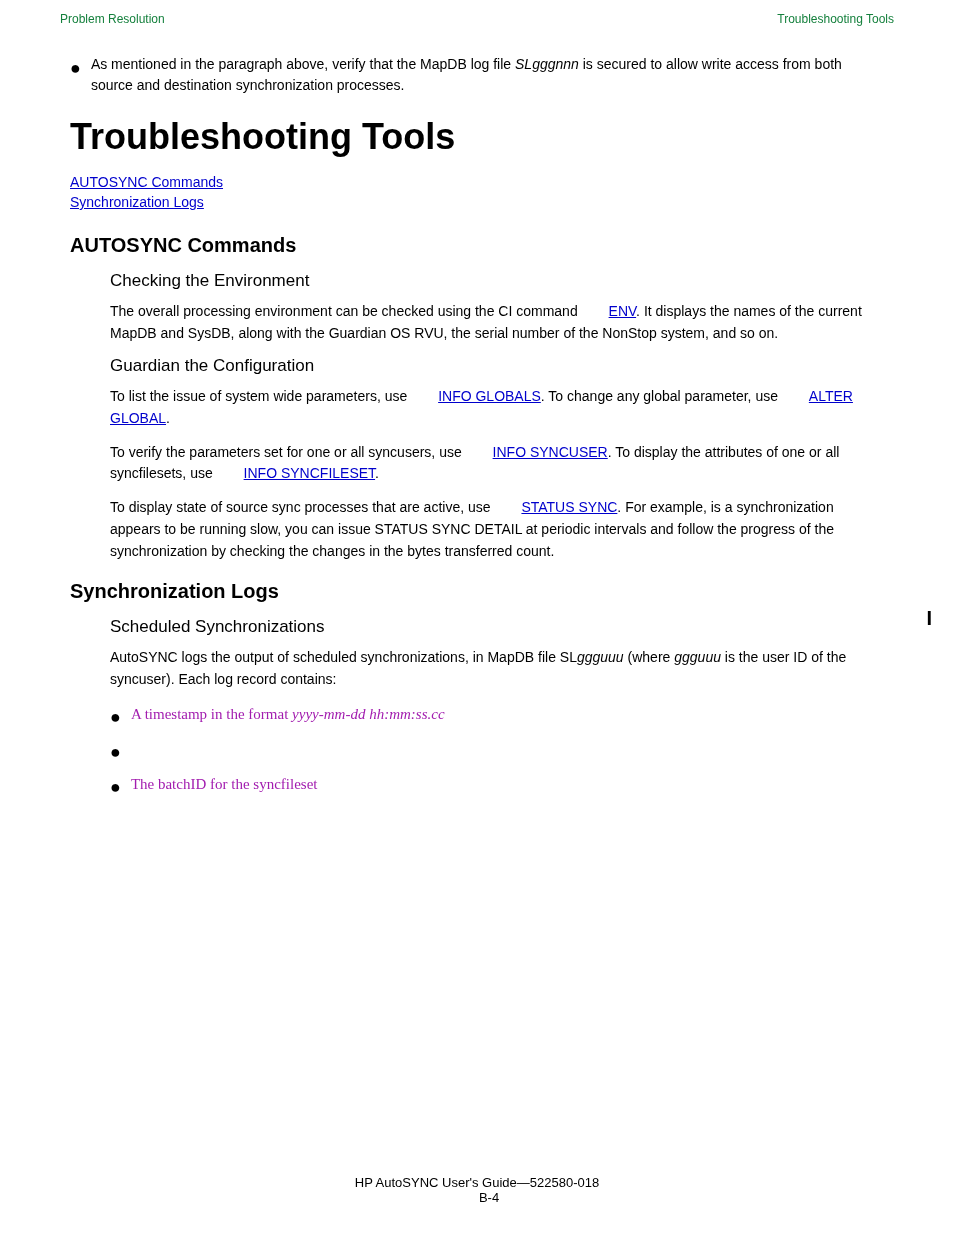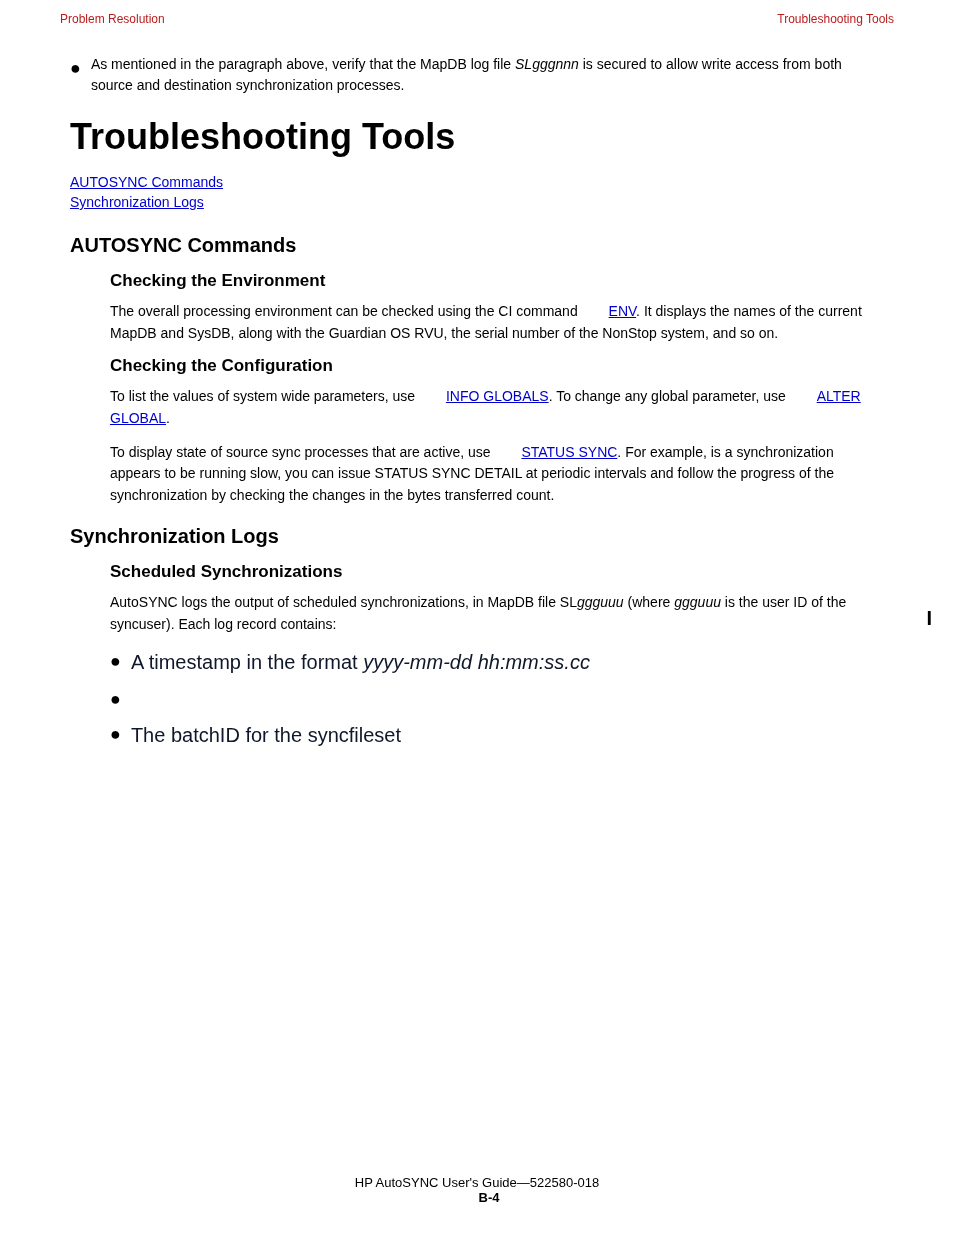--- a/index.html
+++ b/index.html
@@ -22,21 +22,21 @@
       min-height: 1235px;
       padding: 0;
       position: relative;
     }
 
     .header-bar {
       display: flex;
       justify-content: space-between;
       padding: 12px 60px 8px 60px;
       font-size: 12px;
-      color: #b91c1c;
+      color: #15803d;
       border-bottom: none;
     }
 
     .content {
       padding: 20px 70px 60px 70px;
     }
 
     .intro-bullet {
       display: flex;
       align-items: flex-start;
@@ -86,21 +86,21 @@
     h2.section-title {
       font-size: 20px;
       font-weight: bold;
       color: #000;
       margin-bottom: 14px;
       margin-top: 10px;
     }
 
     h3.subsection-title {
       font-size: 17px;
-      font-weight: bold;
+      font-weight: normal;
       color: #000;
       margin-bottom: 10px;
       margin-left: 20px;
     }
 
     .body-text {
       font-size: 14px;
       line-height: 1.55;
       color: #000;
       margin-bottom: 12px;
@@ -133,41 +133,42 @@
       margin-bottom: 8px;
     }
 
     .bullet-item .bullet-dot {
       font-size: 18px;
       line-height: 1.4;
       flex-shrink: 0;
     }
 
     .bullet-item .item-text {
-      font-size: 20px;
+      font-size: 15px;
       line-height: 1.5;
-      color: #0f172a;
+      color: #a21caf;
+      font-family: Liberation Serif, serif;
     }
 
     .bullet-item .item-text em {
       font-style: italic;
     }
 
     .footer {
       position: absolute;
       bottom: 30px;
       left: 0;
       right: 0;
       text-align: center;
       font-size: 13px;
       color: #000;
     }
 
     .footer .footer-page {
-      font-weight: bold;
+      font-weight: normal;
       margin-left: 24px;
     }
 
     .right-bar {
       position: absolute;
       right: 20px;
       top: 50%;
       transform: translateY(-50%);
       font-size: 18px;
       font-weight: bold;
@@ -203,23 +204,26 @@
       <h2 class="section-title">AUTOSYNC Commands</h2>
 
       <div class="indented">
         <h3 class="subsection-title">Checking the Environment</h3>
         <p class="body-text indented">
           <span>The overall processing environment can be checked using the CI command </span><a>ENV</a><span>. It displays the names of the current MapDB and SysDB, along with the Guardian OS RVU, the serial number of the NonStop system, and so on.</span>
         </p>
       </div>
 
       <div class="indented">
-        <h3 class="subsection-title">Checking the Configuration</h3>
-        <p class="body-text indented">
-          <span>To list the values of system wide parameters, use </span><a>INFO GLOBALS</a><span>. To change any global parameter, use </span><a>ALTER GLOBAL</a><span>.</span>
+        <h3 class="subsection-title">Guardian the Configuration</h3>
+        <p class="body-text indented">
+          <span>To list the issue of system wide parameters, use </span><a>INFO GLOBALS</a><span>. To change any global parameter, use </span><a>ALTER GLOBAL</a><span>.</span>
+        </p>
+        <p class="body-text indented">
+          <span>To verify the parameters set for one or all syncusers, use </span><a>INFO SYNCUSER</a><span>. To display the attributes of one or all syncfilesets, use </span><a>INFO SYNCFILESET</a><span>.</span>
         </p>
       </div>
 
       <div class="indented">
         <p class="body-text indented">
           <span>To display state of source sync processes that are active, use </span><a>STATUS SYNC</a><span>. For example, is a synchronization appears to be running slow, you can issue STATUS SYNC DETAIL at periodic intervals and follow the progress of the synchronization by checking the changes in the bytes transferred count.</span>
         </p>
       </div>
     </div>
 

